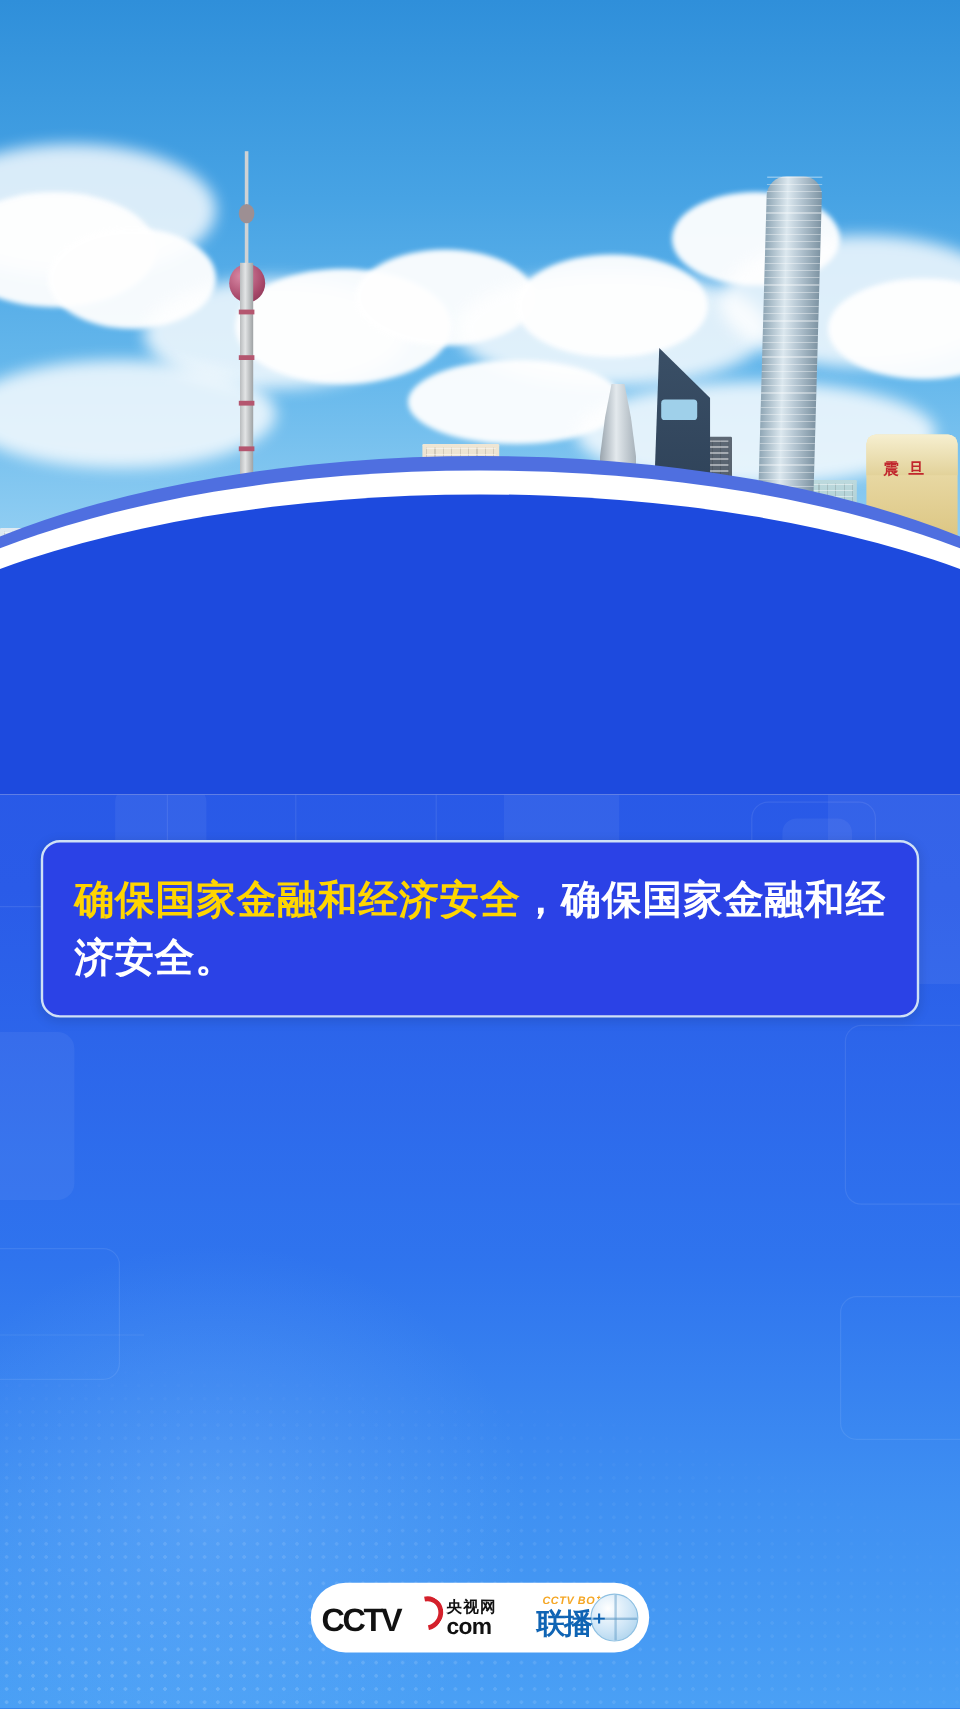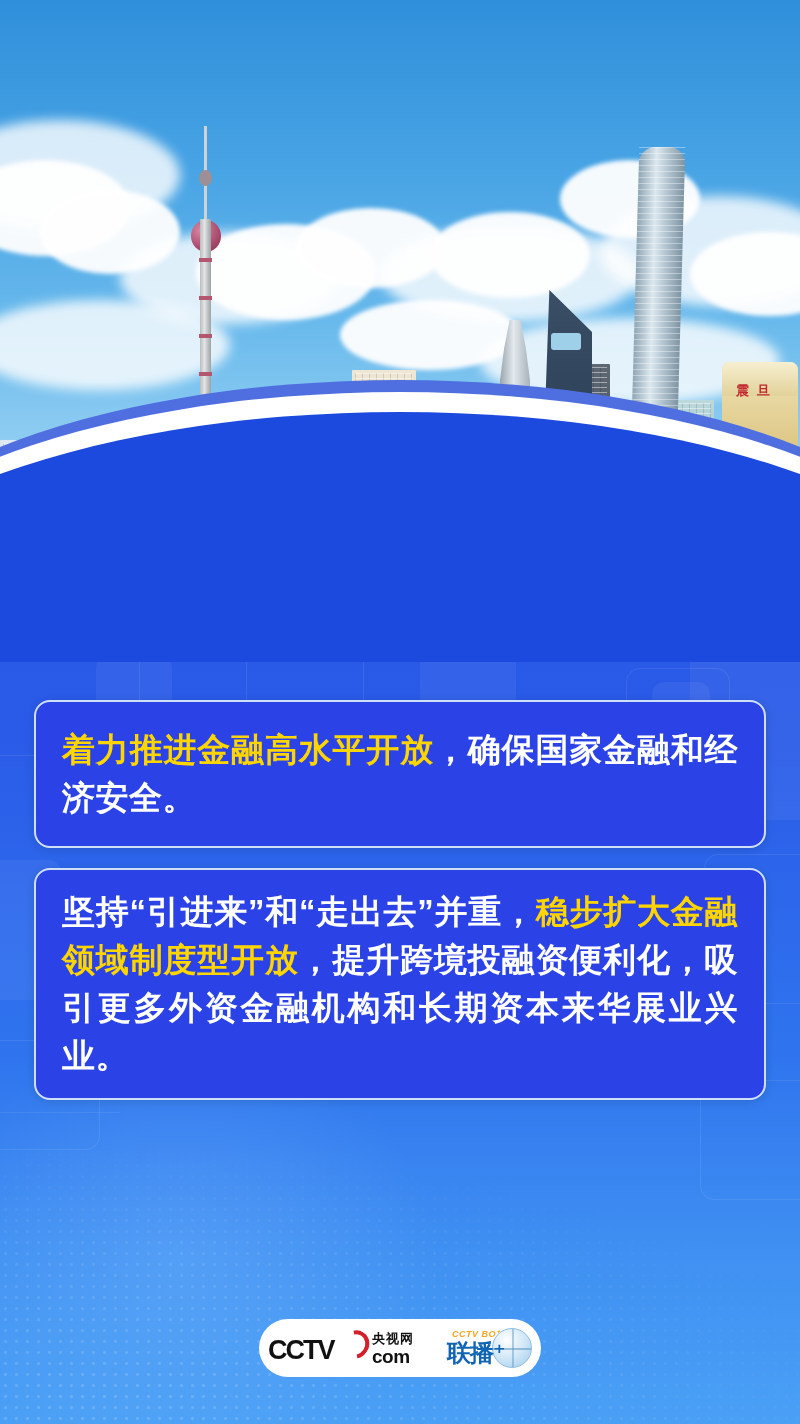--- a/index.html
+++ b/index.html
@@ -282,26 +282,23 @@
     </div>
 
     <div class="arc-blue-outer"></div>
     <div class="arc-white"></div>
     <div class="arc-bg"></div>
   </div>
 
   <div class="cards">
 
     <div class="card" id="card1">
-      <p><span class="hl">着力推进金融高水平开放</span><span>，确保国家金融和经济安全。</span></p>
+      <p><span class="hl">确保国家金融和经济安全</span><span>，确保国家金融和经济安全。</span></p>
     </div>
 
-    <div class="card" id="card2">
-      <p><span>坚持“引进来”和“走出去”并重，</span><span class="hl">稳步扩大金融领域制度型开放</span><span>，提升跨境投融资便利化，吸引更多外资金融机构和长期资本来华展业兴业。</span></p>
-    </div>
 
   </div>
 
   <div class="logo-pill">
     <div class="cctv-logo">
       <div class="cctv-letters">CCTV</div>
       <div class="cctv-swoosh"></div>
       <div class="cctv-cn">央视网</div>
       <div class="cctv-com">com</div>
     </div>

